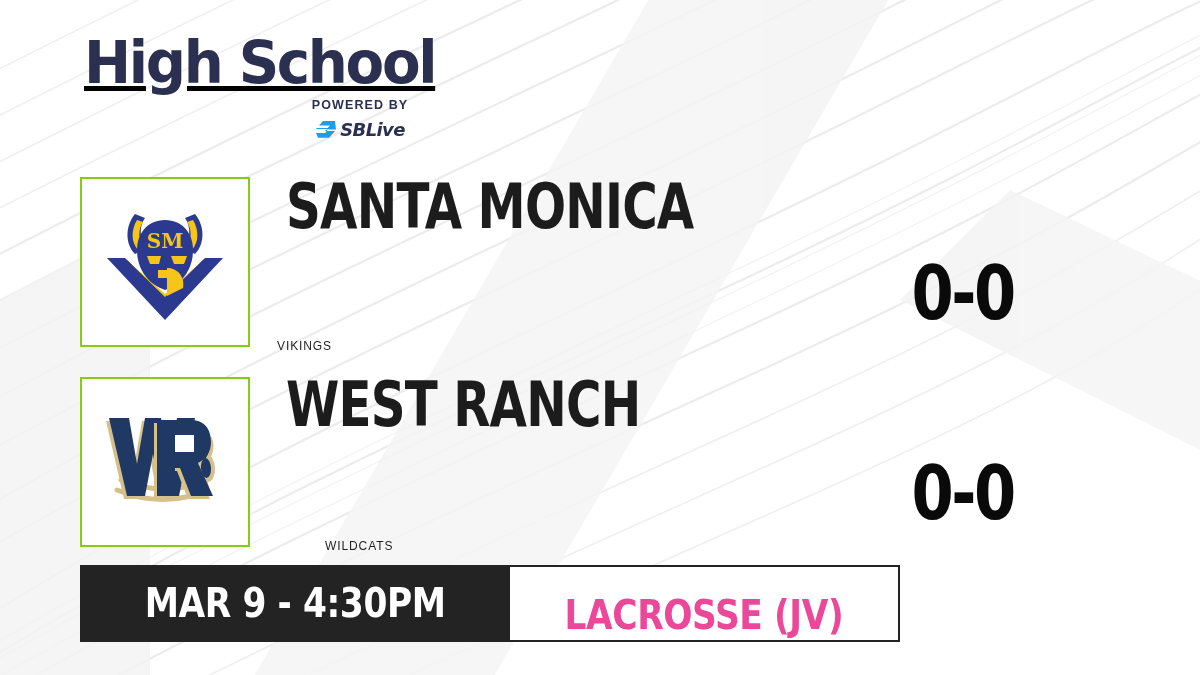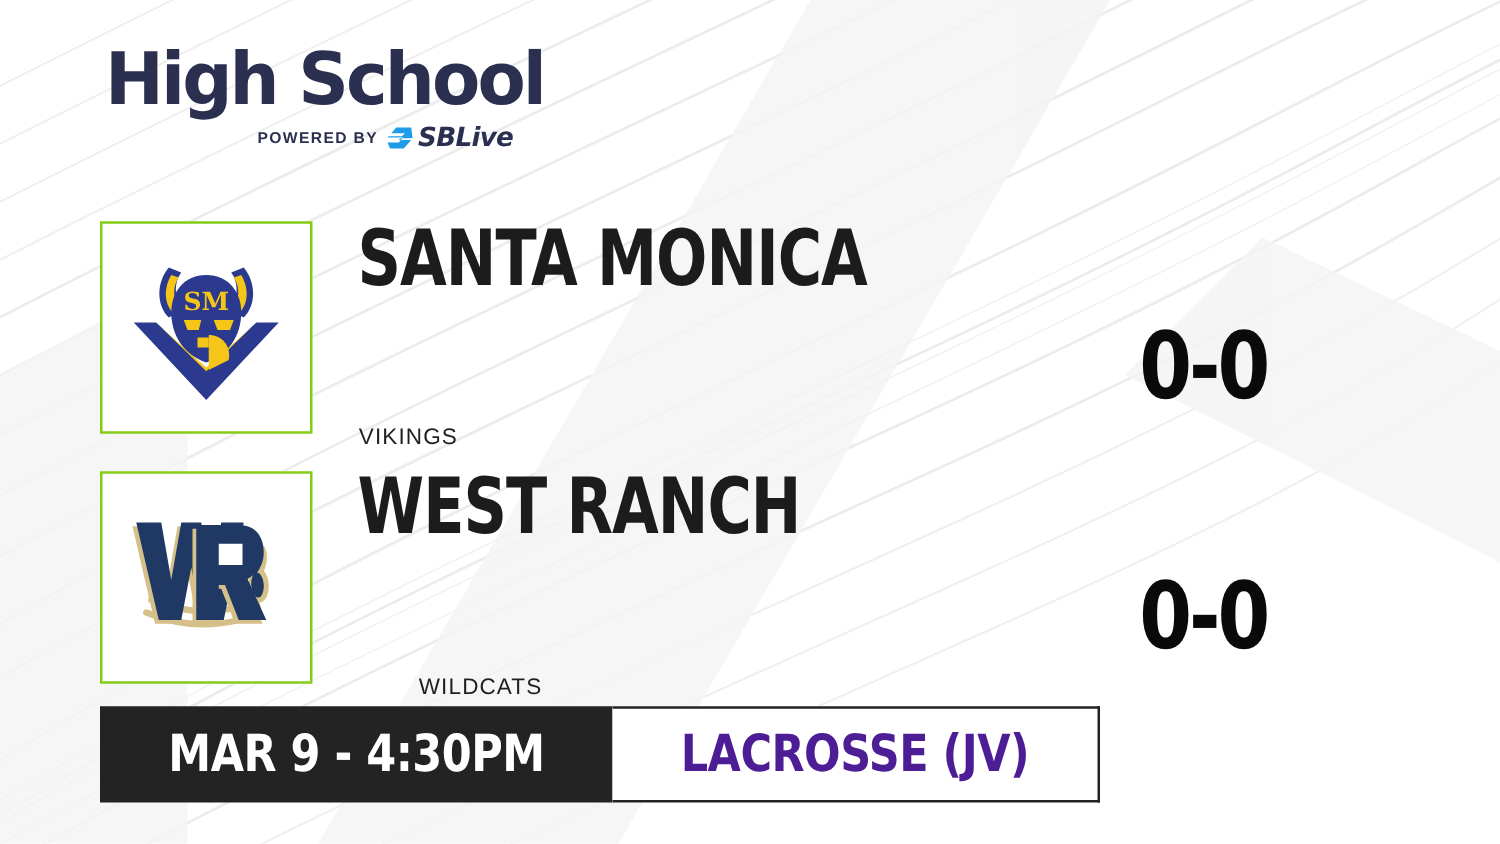--- a/index.html
+++ b/index.html
@@ -13,45 +13,45 @@
     background:#ffffff; overflow:hidden;
   }
   #bg-pattern {
     position:absolute; inset:0; width:1200px; height:675px;
     pointer-events:none;
   }
 
   
   #brand { position:absolute; left:84px; top:34px; width:430px; height:100px; }
   #brand-wordmark {
-    display:flex; align-items:flex-end; gap:4px;
+    display:flex; align-items:flex-end; gap:4px;text-decoration:underline;
   }
   #brand-title {
     font-family:"DejaVu Sans", sans-serif;
     font-weight:700; font-size:58px; line-height:58px;
     letter-spacing:-2.4px; color:#2b3050;
     transform:scaleX(0.97); transform-origin:left center;
     white-space:nowrap;
   }
   #onsi-pin { position:relative; width:62px; height:74px; margin-left:6px; flex:none; }
   #onsi-pin svg { display:block; }
   #powered-row {
     display:flex; align-items:center; gap:7px;
-    margin-top:6px; margin-left:122px;
+    margin-top:6px; margin-left:122px;flex-direction:column;
   }
   #powered-label {
     font-family:"Liberation Sans", sans-serif;
     font-weight:700; font-size:12.5px; letter-spacing:1.1px;
     color:#2b3050; white-space:nowrap;
   }
   #sblive-lockup { display:flex; align-items:center; gap:3px; }
   #sblive-mark { width:22px; height:19px; flex:none; }
   #sblive-text {
     font-family:"DejaVu Sans", sans-serif;
-    font-weight:700; font-style:italic; font-size:21px;
+    font-weight:700; font-style:italic; font-size:18px;
     letter-spacing:-0.6px; color:#2b3050; white-space:nowrap;
   }
 
   
   .team-logo-box {
     position:absolute; left:80px; width:170px; height:170px;
     border:2px solid #84cc16; background:#ffffff;
     display:flex; align-items:center; justify-content:center;
   }
   #team-0-logo-box { top:177px; }
@@ -63,23 +63,23 @@
     font-family:"DejaVu Sans", sans-serif;
     font-weight:700; font-size:62px; line-height:62px;
     letter-spacing:-1px; color:#1c1c1c;
     transform:scaleX(0.78); transform-origin:left top;
     white-space:nowrap;
   }
   #team-0-name { top:176px; }
   #team-1-name { top:374px; }
 
   .team-mascot {
-    position:absolute; left:287px;
+    position:absolute; left:277px;
     font-family:"Liberation Sans", sans-serif;
-    font-weight:400; font-size:18px; letter-spacing:0.9px;
+    font-weight:400; font-size:12px; letter-spacing:0.9px;
     color:#1f1f1f; white-space:nowrap;
   }
   #team-0-mascot { top:339px; }
   #team-1-mascot { top:539px;margin-left:48px; }
 
   .team-score {
     position:absolute; right:186px;
     font-family:"DejaVu Sans", sans-serif;
     font-weight:700; font-size:74px; line-height:74px;
     letter-spacing:-3px; color:#0a0a0a;
@@ -90,34 +90,34 @@
   #team-1-score { top:456px; }
 
   
   #info-bar {
     position:absolute; left:80px; top:565px;
     height:77px; display:flex; align-items:stretch;
   }
   #info-datetime {
     background:#232323; color:#ffffff;
     display:flex; align-items:center; justify-content:center;
-    padding:0 26px; min-width:340px;
+    padding:0 36px; min-width:340px;
   }
   #info-datetime span {
     font-family:"DejaVu Sans", sans-serif;
     font-weight:700; font-size:41px; line-height:41px;
     letter-spacing:-0.5px;
     transform:scaleX(0.84); transform-origin:center;
     white-space:nowrap;
   }
   #info-sport {
-    background:#ffffff; color:#4c1d95;
+    background:#ffffff; color:#ec4899;
     border:2px solid #232323; border-left:none;
     display:flex; align-items:flex-end; justify-content:center;
-    padding:16px 28px; min-width:348px;
+    padding:4px 28px; min-width:348px;
   }
   #info-sport span {
     font-family:"DejaVu Sans", sans-serif;
     font-weight:700; font-size:41px; line-height:41px;
     letter-spacing:-0.5px;
     transform:scaleX(0.84); transform-origin:center;
     white-space:nowrap;
   }
 </style>
 </head>

